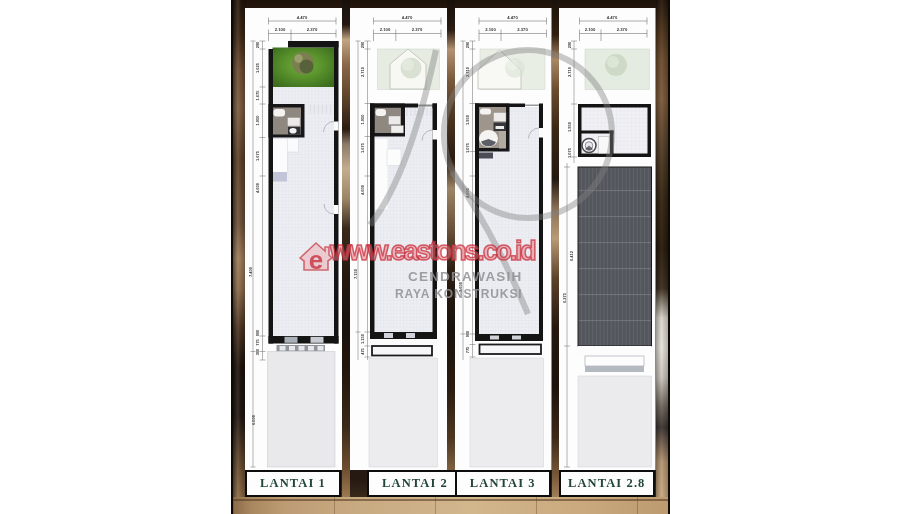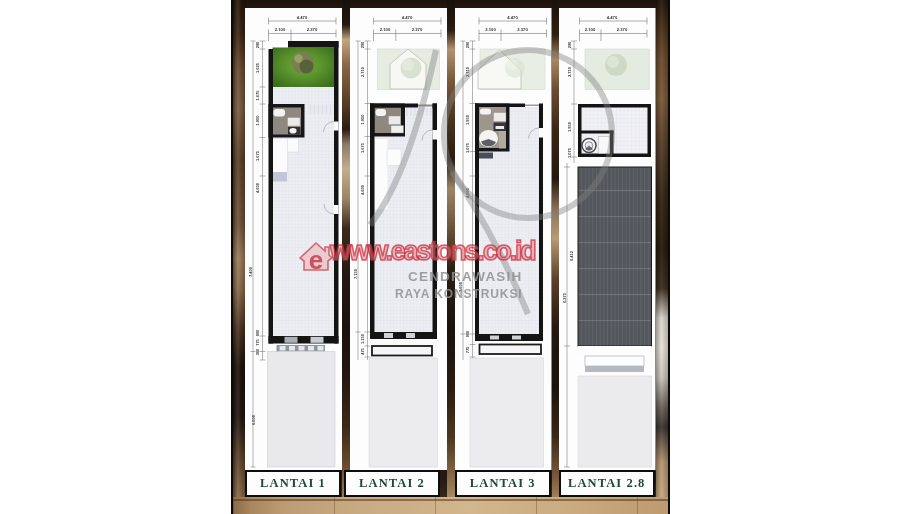--- a/index.html
+++ b/index.html
@@ -410,21 +410,21 @@
   <g>
     <rect x="26" y="348" width="59" height="10" fill="#fdfdfe" stroke="#9aa0a8" stroke-width="0.6"></rect>
     <rect x="26" y="358" width="59" height="6" fill="#b5b9c0"></rect>
   </g>
 
   <rect x="19" y="368" width="73.5" height="91" fill="#ebebed" stroke="#d0d0d5" stroke-width="0.5"></rect>
 </svg>
 
 <div class="label-box" style="left:245px;width:92px">LANTAI 1</div>
 
-<div class="label-box" style="left:344px;width:92px">LANTAI 2</div>
+<div class="label-box" style="left:367px;width:92px">LANTAI 2</div>
 
 <div class="label-box" style="left:455px;width:91.5px">LANTAI 3</div>
 
 <div class="label-box" style="left:559px;width:91.5px">LANTAI 2.8</div>
 
 <svg class="abs" style="left:355px;top:38px" width="270" height="290" viewBox="0 0 270 290">
   <g stroke="rgba(128,128,128,0.42)" stroke-width="6.2" fill="none">
     <circle cx="173" cy="96" r="84"></circle>
     <path d="M81 12C64 90 44 150 15 187"></path>
     <path d="M97 134Q140 197 173 276"></path>

